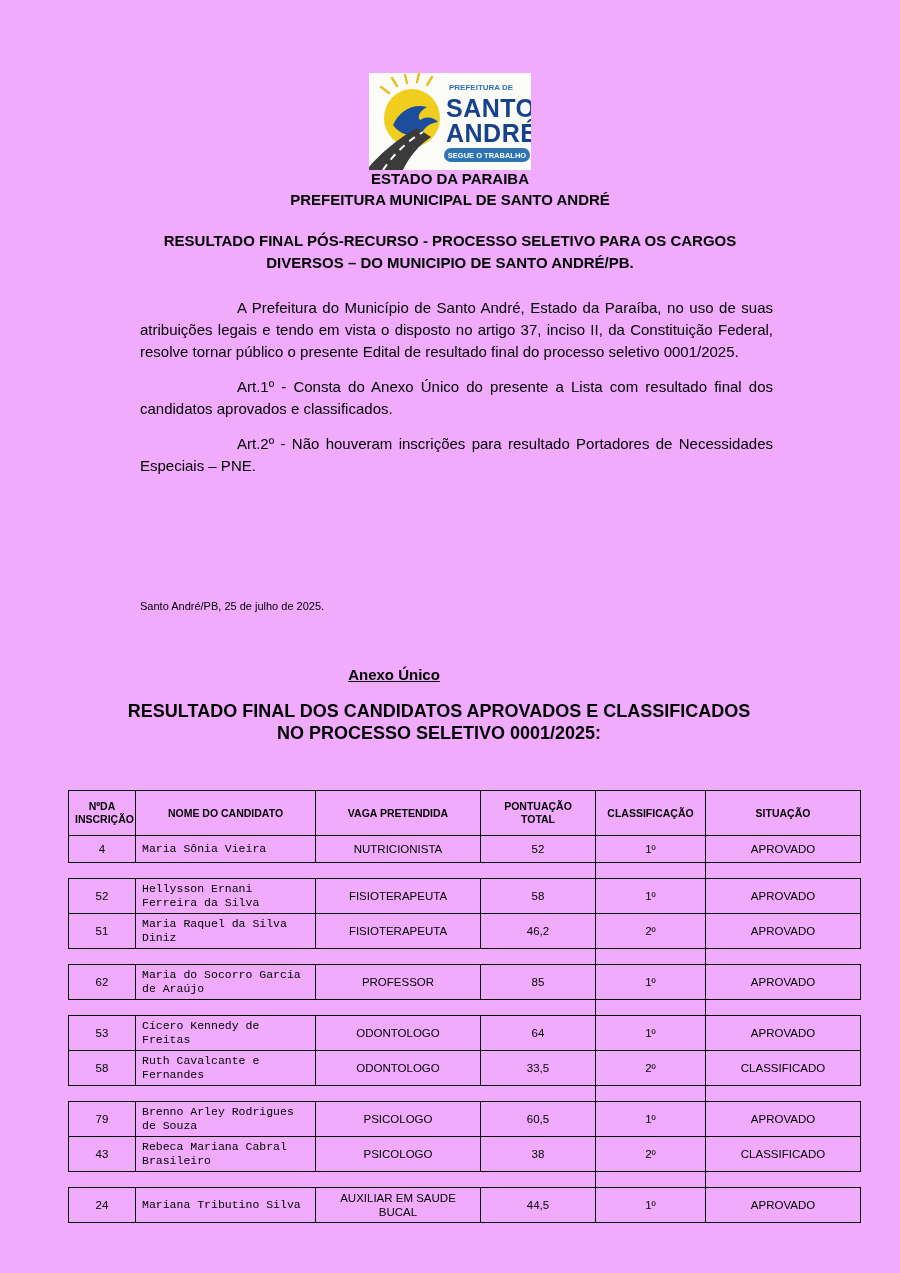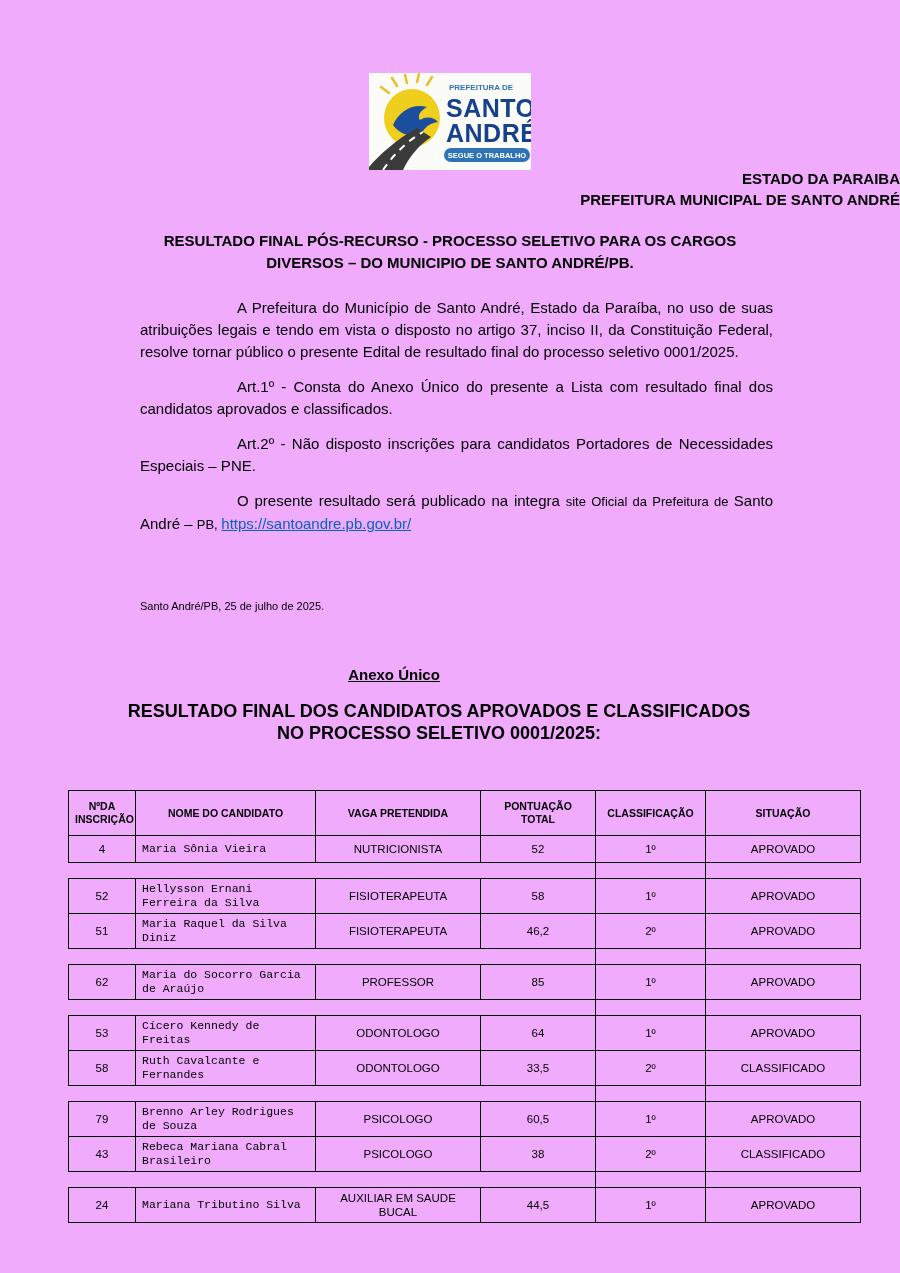--- a/index.html
+++ b/index.html
@@ -10,21 +10,21 @@
     color: #000000;
     position: relative;
     overflow: hidden;
   }
   .page { position: absolute; inset: 0; background: #f0abfc; }
 
   .logo { position: absolute; top: 73px; left: 369px; width: 162px; height: 97px; }
 
   .org-header {
     position: absolute; top: 168px; left: 0; width: 900px;
-    text-align: right; font-size: 15px; font-weight: bold; line-height: 21px;
+    text-align: center; font-size: 15px; font-weight: bold; line-height: 21px;
   }
 
   .doc-title {
     position: absolute; top: 230px; left: 140px; width: 620px;
     text-align: center; font-size: 15px; font-weight: bold; line-height: 22px;
   }
 
   .body-text {
     position: absolute; top: 297px; left: 140px; width: 633px;
     font-size: 15px; line-height: 22px; text-align: justify;
@@ -92,22 +92,21 @@
   <div class="org-header">
     <div>ESTADO DA PARAIBA</div>
     <div>PREFEITURA MUNICIPAL DE SANTO ANDRÉ</div>
   </div>
 
   <div class="doc-title">RESULTADO FINAL PÓS-RECURSO - PROCESSO SELETIVO PARA OS CARGOS DIVERSOS – DO MUNICIPIO DE SANTO ANDRÉ/PB.</div>
 
   <div class="body-text">
     <p>A Prefeitura do Município de Santo André, Estado da Paraíba, no uso de suas atribuições legais e tendo em vista o disposto no artigo 37, inciso II, da Constituição Federal, resolve tornar público o presente Edital de resultado final do processo seletivo 0001/2025.</p>
     <p>Art.1º - Consta do Anexo Único do presente a Lista com resultado final dos candidatos aprovados e classificados.</p>
-    <p>Art.2º - Não disposto inscrições para candidatos Portadores de Necessidades Especiais – PNE.</p>
-    <p><span>O presente resultado será publicado na integra </span><span class="seg-small">site Oficial da Prefeitura de </span><span>Santo André – </span><span class="seg-small">PB, </span><a class="doc-link">https://santoandre.pb.gov.br/</a></p>
+    <p>Art.2º - Não houveram inscrições para resultado Portadores de Necessidades Especiais – PNE.</p>
   </div>
 
   <div class="date-line">Santo André/PB, 25 de julho de 2025.</div>
 
   <div class="annex-title">Anexo Único</div>
   <div class="annex-subtitle">RESULTADO FINAL DOS CANDIDATOS APROVADOS E CLASSIFICADOS NO PROCESSO SELETIVO 0001/2025:</div>
 
   <table class="results-table">
     <colgroup>
       <col style="width:67px">

